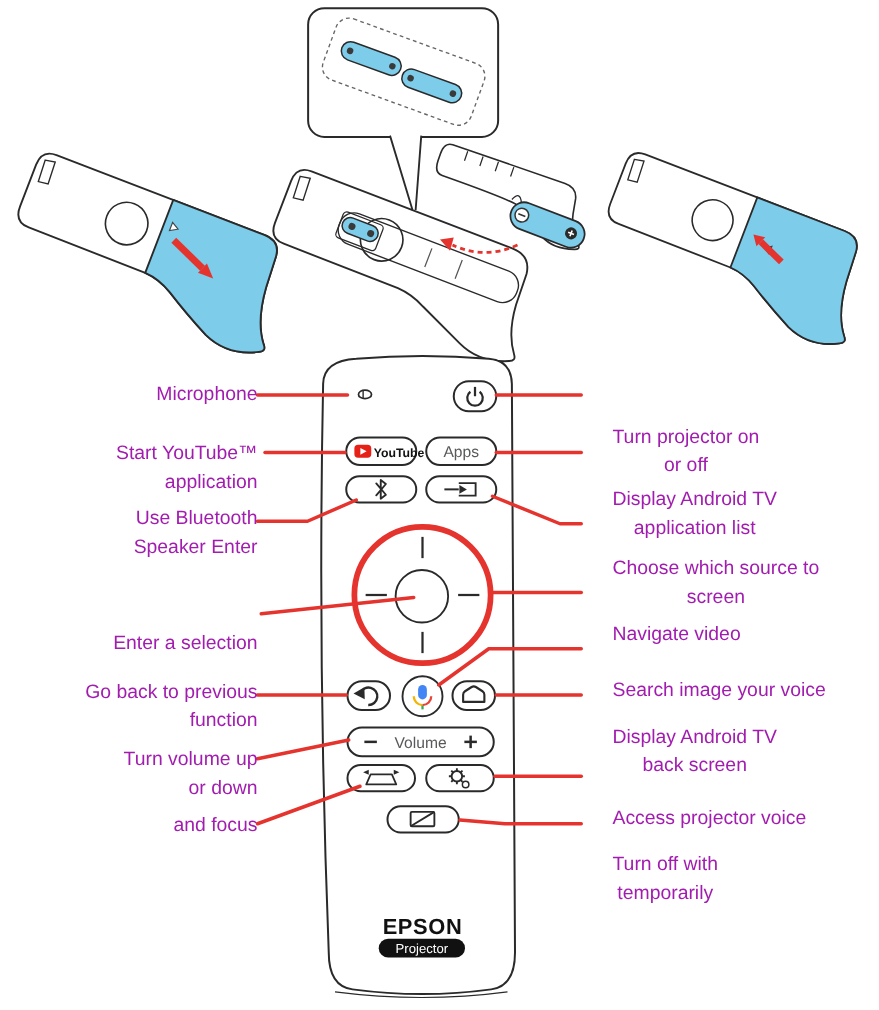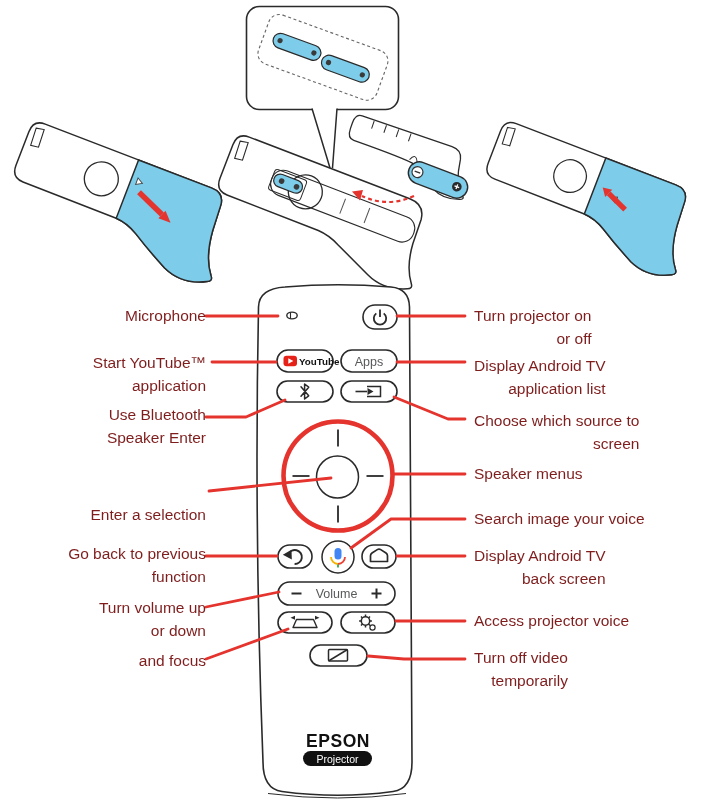--- a/index.html
+++ b/index.html
@@ -1,21 +1,21 @@
 <!DOCTYPE html>
 <html><head>
 <meta charset="utf-8">
 <style>
   html,body{margin:0;padding:0;background:#ffffff;}
   #page{position:relative;width:703px;height:808px;background:#ffffff;overflow:hidden;
         font-family:"Liberation Sans",sans-serif;}
   #art{position:absolute;left:0;top:0;}
-  .lbl{position:absolute;font-size:15.5px;line-height:23px;color:#7f1d1d;white-space:nowrap;}
+  .lbl{position:absolute;font-size:15.5px;line-height:23px;color:#a21caf;white-space:nowrap;}
   .lbl.left{right:497px;text-align:right;}
-  .lbl.right{left:474px;text-align:right;}
+  .lbl.right{left:490px;text-align:center;margin-top:34px;}
   svg text{font-family:"Liberation Sans",sans-serif;}
 </style>
 </head>
 <body>
 
 <div id="page">
 
 <svg id="art" width="703" height="808" viewBox="0 0 703 808">
 
   <g transform="translate(120,186) rotate(21)" fill="none" stroke="#2a2a2a" stroke-width="1.5">
@@ -261,33 +261,33 @@
 </div>
 <div class="lbl right" style="top:354px">
   <div>Display Android TV</div>
       <div>application list</div>
 </div>
 <div class="lbl right" style="top:409px">
   <div>Choose which source to</div>
       <div>screen</div>
 </div>
 <div class="lbl right" style="top:462px">
-  <div>Speaker menus</div>
+  <div>Navigate video</div>
       <div></div>
 </div>
 <div class="lbl right" style="top:507px">
   <div>Search image your voice</div>
       <div></div>
 </div>
 <div class="lbl right" style="top:544px">
   <div>Display Android TV</div>
       <div>back screen</div>
 </div>
 <div class="lbl right" style="top:609px">
   <div>Access projector voice</div>
       <div></div>
 </div>
 <div class="lbl right" style="top:646px">
-  <div>Turn off video</div>
+  <div>Turn off with</div>
       <div>temporarily</div>
 </div>
 
 </div>
 
 </body></html>

